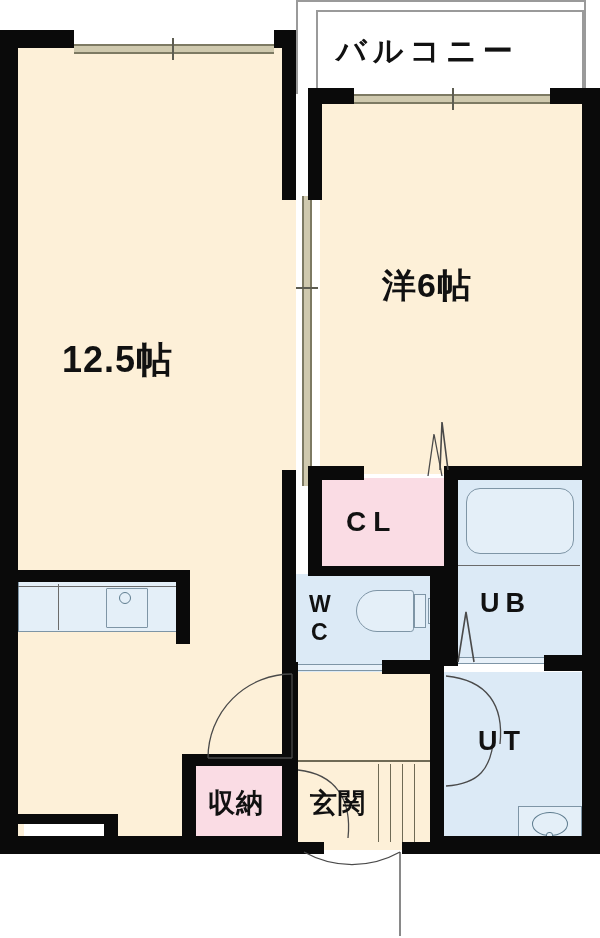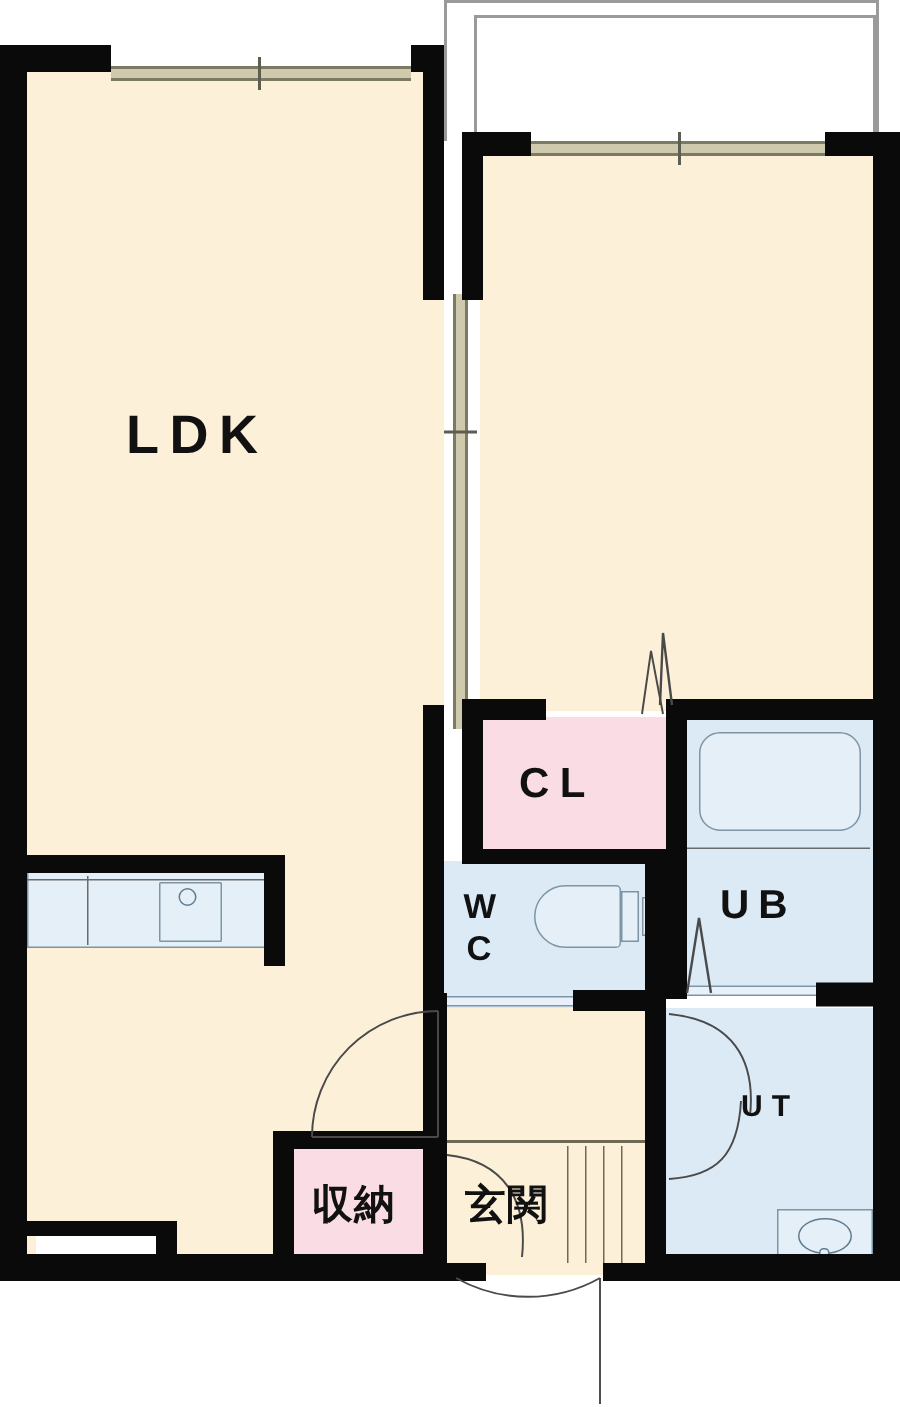--- a/index.html
+++ b/index.html
@@ -78,21 +78,21 @@
     white-space: nowrap;
     line-height: 1;
     user-select: none;
   }
   .lbl-ldk   { font-size: 36px; letter-spacing: 7px; }
   .lbl-ldk2  { font-size: 36px; letter-spacing: 1px; }
   .lbl-yo    { font-size: 34px; letter-spacing: 1px; }
   .lbl-balc  { font-size: 30px; letter-spacing: 6px; }
   .lbl-cl    { font-size: 28px; letter-spacing: 7px; }
   .lbl-ub    { font-size: 27px; letter-spacing: 6px; }
-  .lbl-ut    { font-size: 20px; letter-spacing: 6px; margin-left: 16px; }
+  .lbl-ut    { font-size: 27px; letter-spacing: 6px; }
   .lbl-wc    { font-size: 23px; line-height: 1.05; }
   .lbl-jp    { font-size: 27px; letter-spacing: 1px; }
 
   
   .fixture {
     position: absolute;
     box-sizing: border-box;
     border: 1.6px solid #7e95a6;
     background: #e4eff8;
   }
@@ -130,20 +130,21 @@
 
 <div id="plan">
 
   <div class="fill f-white abs" style="left:296px; top:0px; width:290px; height:94px;"></div>
   <div class="hairline" style="left:296px; top:0px; width:290px; height:2px;"></div>
   <div class="hairline" style="left:296px; top:0px; width:2px; height:94px;"></div>
   <div class="hairline" style="left:584px; top:0px; width:2px; height:94px;"></div>
   <div class="hairline" style="left:316px; top:10px; width:270px; height:1.5px;"></div>
   <div class="hairline" style="left:316px; top:10px; width:1.5px; height:84px;"></div>
   <div class="hairline" style="left:582px; top:10px; width:1.5px; height:84px;"></div>
+  <div class="label lbl-balc" style="left:336px; top:36px;">バルコニー</div>
 
   <div class="fill f-tatami" style="left:18px; top:44px; width:278px; height:806px;"></div>
 
   <div class="fill f-white" style="left:24px; top:822px; width:80px; height:22px;"></div>
 
   <div class="fill f-tatami" style="left:320px; top:94px; width:262px; height:380px;"></div>
 
   <div class="fill f-tatami" style="left:296px; top:672px; width:148px; height:178px;"></div>
   <div class="fill f-tatami" style="left:296px; top:760px; width:148px; height:90px;"></div>
 
@@ -266,22 +267,23 @@
   </svg>
 
   <svg class="svgwrap" style="left:444px; top:672px; width:86px; height:76px;" viewBox="0 0 86 76">
     <path class="swingthin" d="M 2 4 C 44 8 60 34 56 72"></path>
   </svg>
 
   <svg class="svgwrap" style="left:444px; top:730px; width:72px; height:60px;" viewBox="0 0 72 60">
     <path class="swingthin" d="M 2 56 C 34 54 48 40 50 4"></path>
   </svg>
 
-  <div class="label lbl-ldk" style="left:84px; top:272px;">LDK</div>
-
+  <div class="label lbl-ldk2" style="left:62px; top:342px;">12.5帖</div>
+
+  <div class="label lbl-yo" style="left:382px; top:268px;">洋6帖</div>
 
   <div class="label lbl-cl" style="left:346px; top:508px;">CL</div>
 
   <div class="label lbl-wc" style="left:309px; top:592px;">W</div>
   <div class="label lbl-wc" style="left:311px; top:620px;">C</div>
 
   <div class="label lbl-ub" style="left:480px; top:590px;">UB</div>
 
   <div class="label lbl-ut" style="left:478px; top:728px;">UT</div>
 

